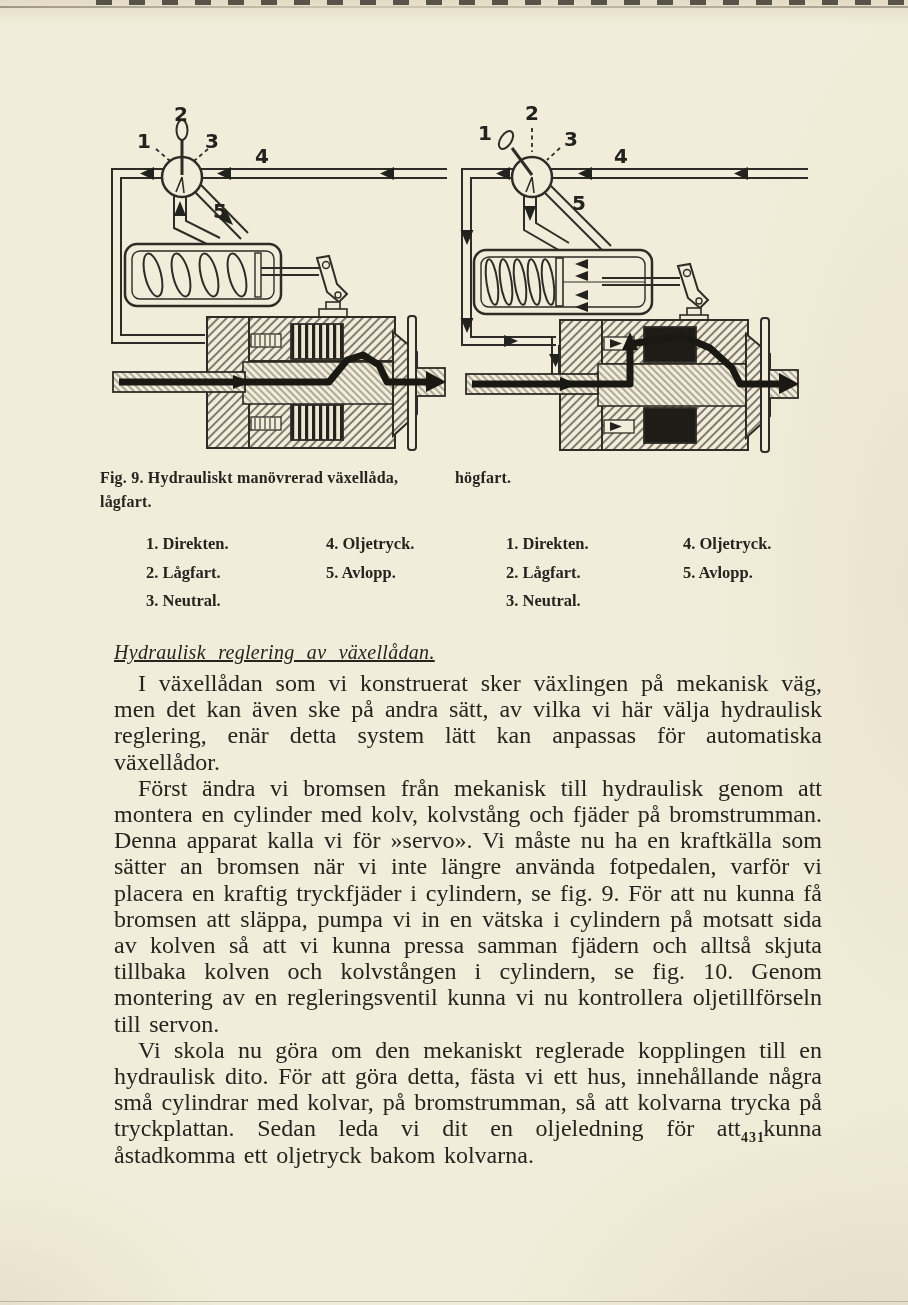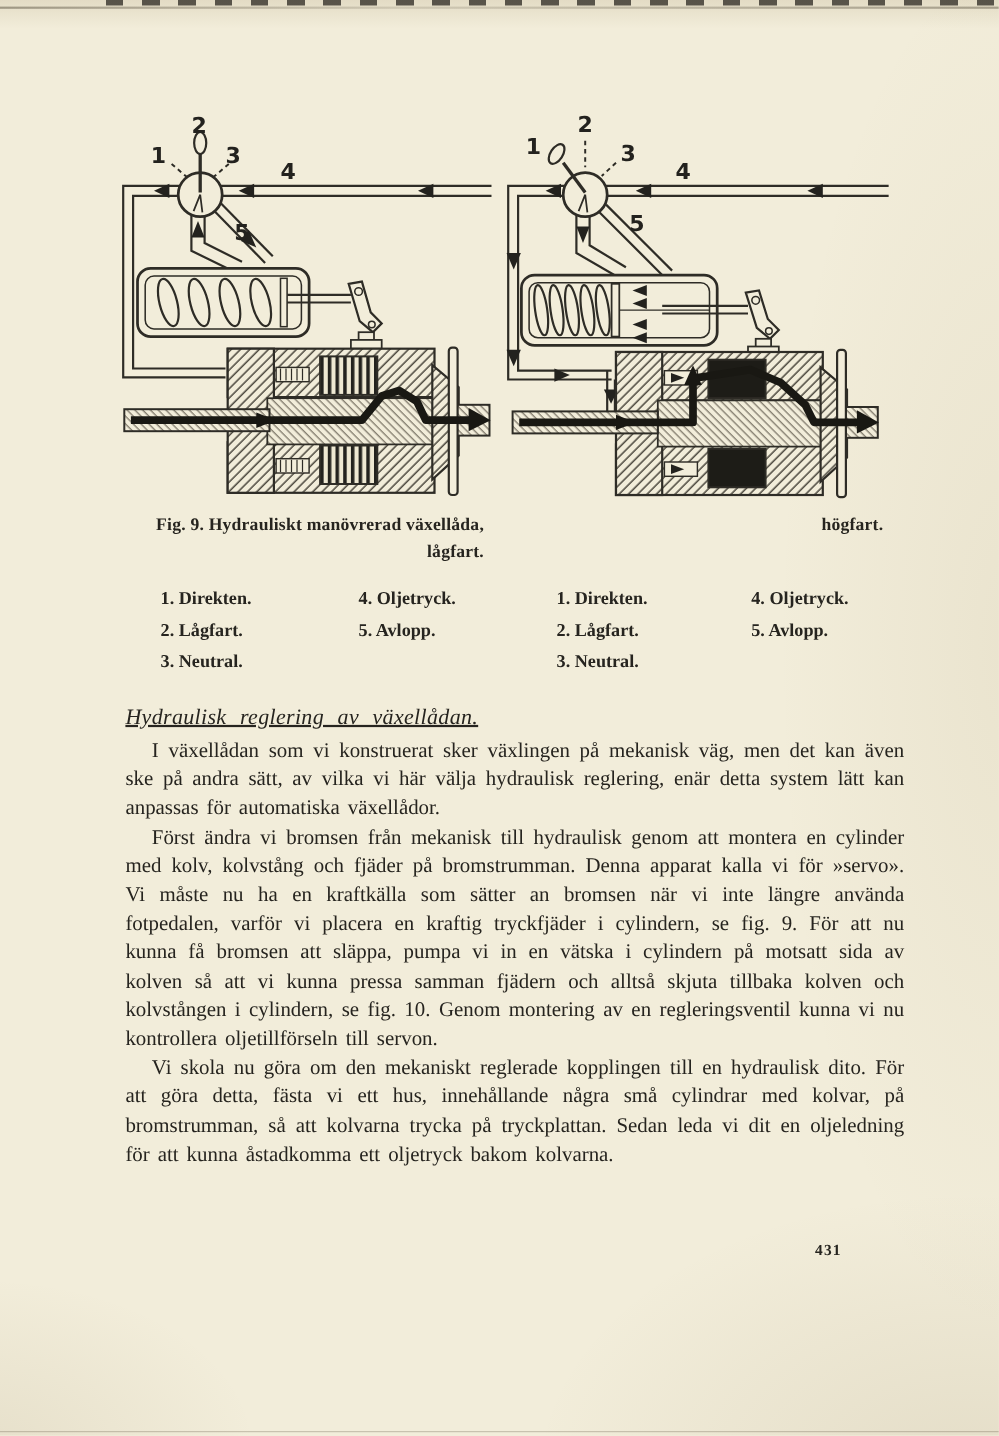--- a/index.html
+++ b/index.html
@@ -17,26 +17,26 @@
   .top-line{position:absolute;top:6px;left:0;width:100%;height:2px;
     background:linear-gradient(90deg, rgba(70,62,46,.45), rgba(70,62,46,.15) 40%, rgba(70,62,46,.4));}
   .top-dashes{position:absolute;top:0;left:96px;right:0;height:5px;opacity:.8;
     background:repeating-linear-gradient(90deg,#35312a 0 16px, rgba(0,0,0,0) 16px 33px);}
   .bottom-line{position:absolute;bottom:3px;left:0;width:100%;height:1px;background:rgba(90,80,58,.30);}
 
   .fig{position:absolute;}
   .fig text{font-family:"DejaVu Sans", sans-serif;font-weight:700;font-size:20px;fill:#23221e;}
 
   .figcap{position:absolute;font-weight:700;font-size:16px;line-height:24px;
-    text-align:right;letter-spacing:.2px;color:#26241f;}
+    text-align:left;letter-spacing:.2px;color:#26241f;}
   .legend-col{position:absolute;font-weight:700;font-size:16.5px;line-height:28.5px;color:#26241f;margin-left:28px;}
 
   .heading{position:absolute;left:114px;top:641px;font-style:italic;font-size:20px;
     letter-spacing:.3px;word-spacing:7px;color:#26241f;text-decoration:underline;}
-  .bodytext{position:absolute;left:114px;top:670px;width:708px;font-size:19px;
+  .bodytext{position:absolute;left:114px;top:670px;width:708px;font-size:24px;
     line-height:26.2px;text-align:justify;word-spacing:2.5px;color:#26241f;}
   .bodytext p{margin:0;text-indent:24px;}
   .pagenum{position:absolute;left:741px;top:1130px;font-weight:700;font-size:14px;
     letter-spacing:1px;color:#26241f;}
 </style>
 </head>
 <body>
 
 <div class="top-line"></div>
 <div class="top-dashes"></div>

